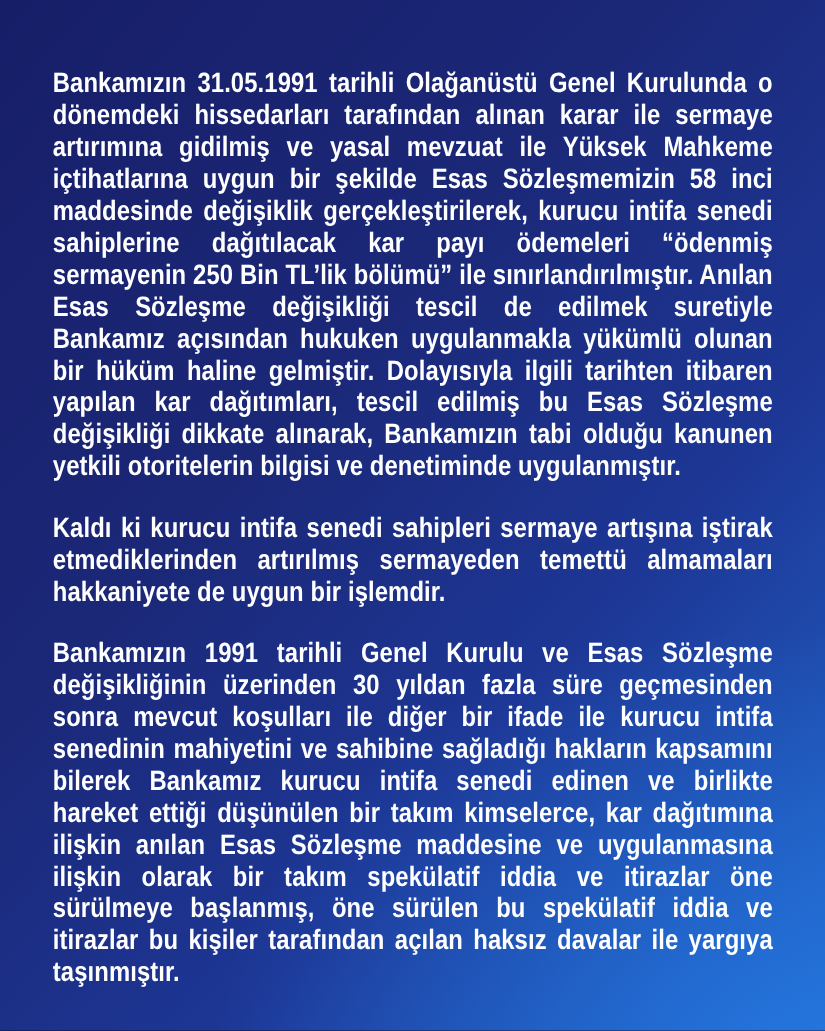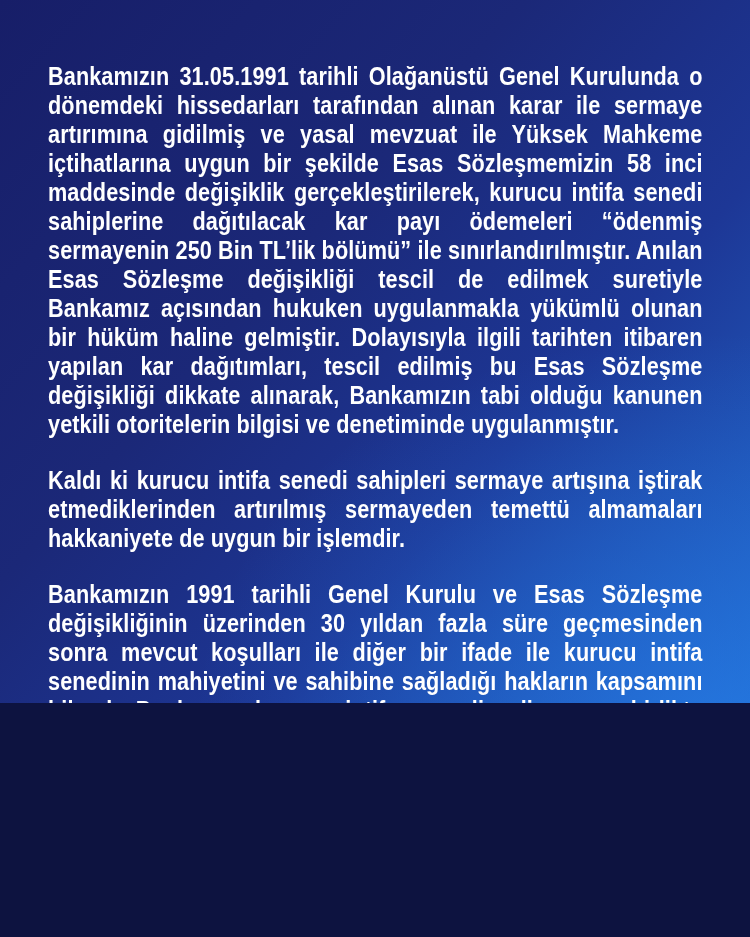--- a/index.html
+++ b/index.html
@@ -3,21 +3,21 @@
 <meta charset="utf-8">
 <style>
   html, body {
     margin: 0;
     padding: 0;
     background: #0d1340;
   }
   .page {
     position: relative;
     width: 750px;
-    height: 703px;
+    height: 937px;
     overflow: hidden;
     background:
       radial-gradient(ellipse 820px 620px at 94% 102%, rgba(38, 128, 235, 0.55) 0%, rgba(38, 128, 235, 0.0) 62%),
       linear-gradient(132deg, #171e68 0%, #1b2878 38%, #1d3796 66%, #2168cd 100%);
     font-family: "Liberation Sans", "DejaVu Sans", sans-serif;
   }
   .content {
     position: absolute;
     top: 62px;
     left: 48px;

